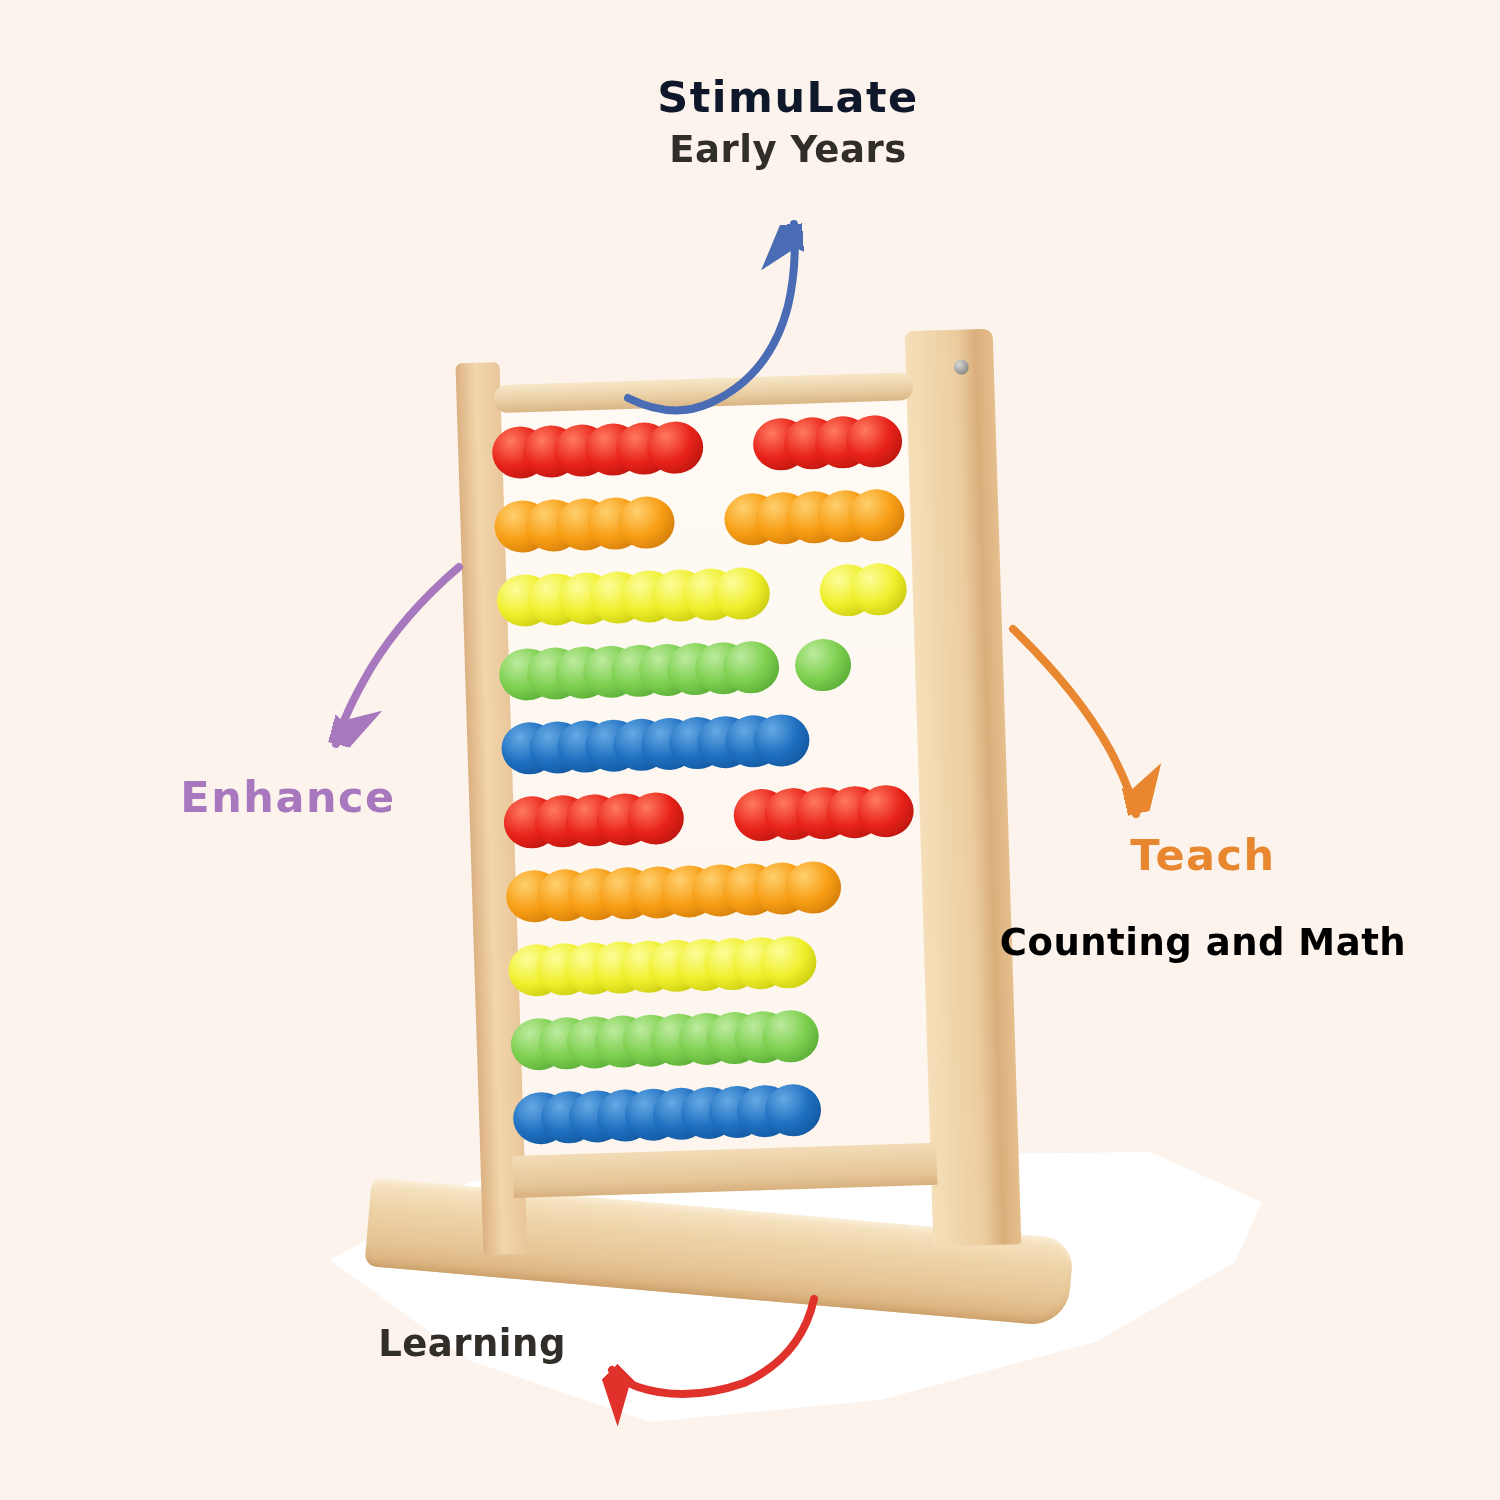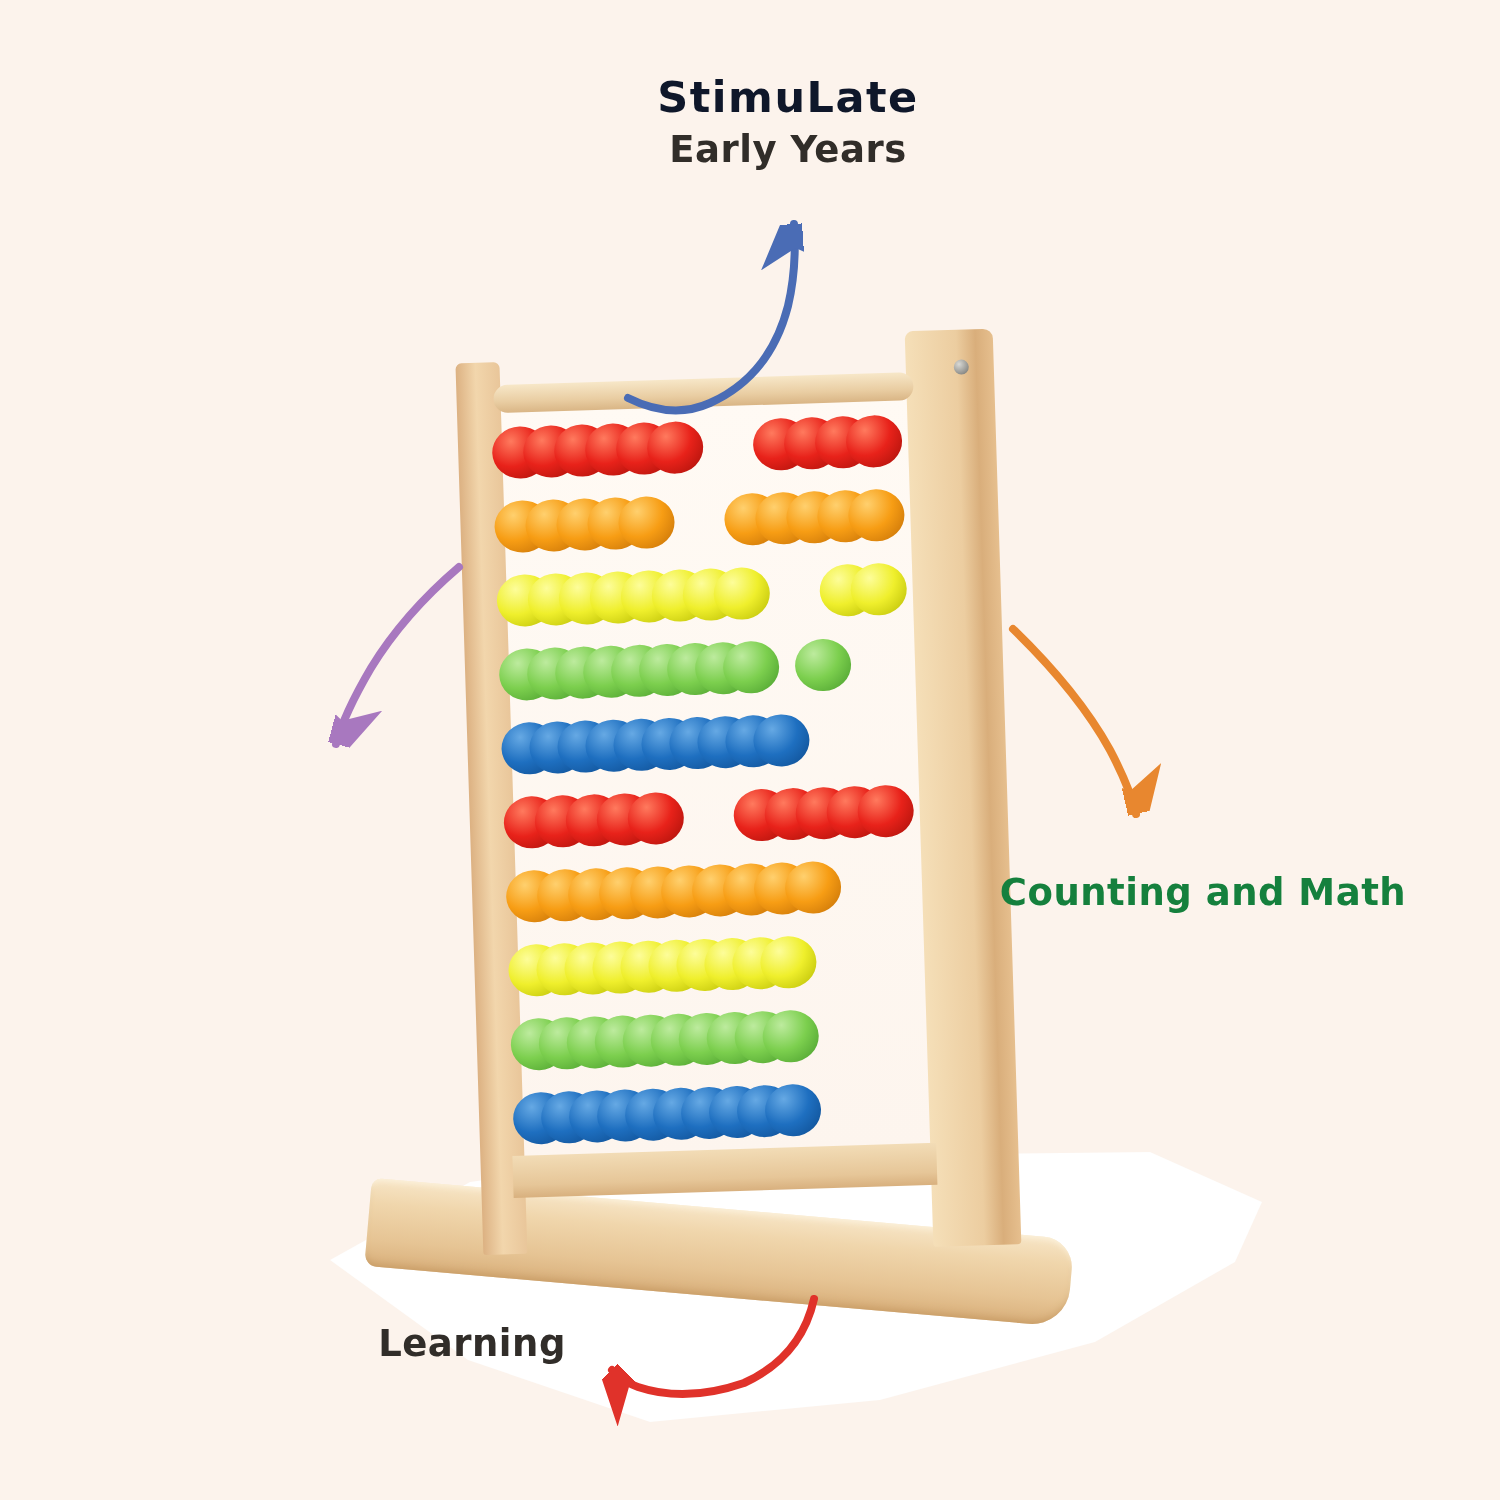--- a/index.html
+++ b/index.html
@@ -201,23 +201,25 @@
     <path class="curve" d="M 1013 629 Q 1078 692 1110 750 Q 1130 788 1136 814" marker-end="url(#mk-right)" stroke="#e8872f"></path>
     <path class="curve" d="M 814 1299 Q 801 1357 744 1383 Q 686 1403 638 1387 Q 624 1382 612 1370" marker-end="url(#mk-bottom)" stroke="#e0322a"></path>
   </svg>
 
   <div class="callout" style="left:788px;top:72px">
     <div class="kw" style="color: #0f172a;">StimuLate</div>
     <div class="sub" style="color: rgb(49, 45, 41);">Early Years</div>
   </div>
 
   <div class="callout" style="left:288px;top:772px">
+    <div class="kw" style="color: rgb(168, 120, 191);">Enhance</div>
   </div>
 
   <div class="callout" style="left:1203px;top:830px">
-    <div class="sub" style="color: #15803d; margin-top: 41px;">Counting and Math</div>
+    <div class="kw" style="color: rgb(232, 135, 47);">Teach</div>
+    <div class="sub" style="color: #000000; margin-top: 41px;">Counting and Math</div>
   </div>
 
   <div class="callout" style="left:472px;top:1316px">
     <div class="sub" style="color: rgb(49, 45, 41);">Learning</div>
   </div>
 
 </div>
 
 </body></html>

